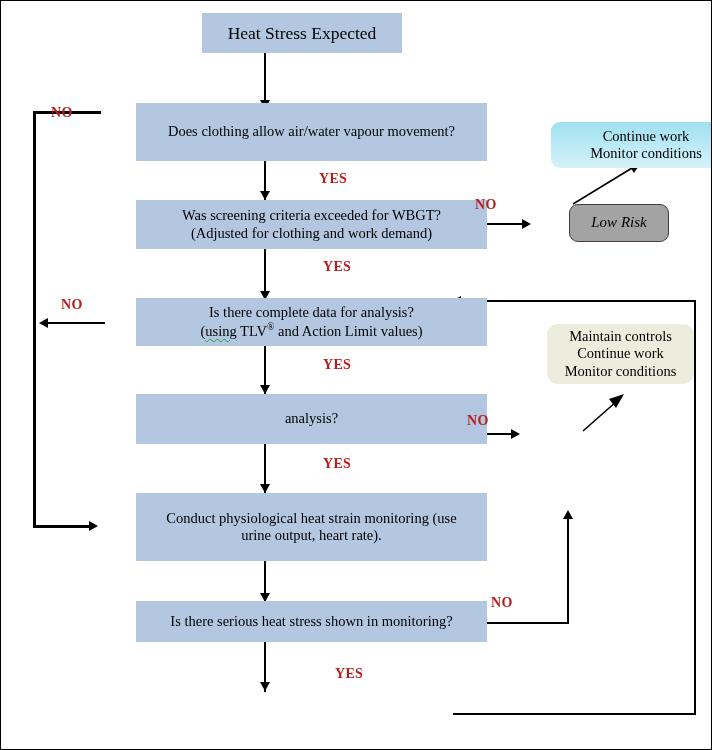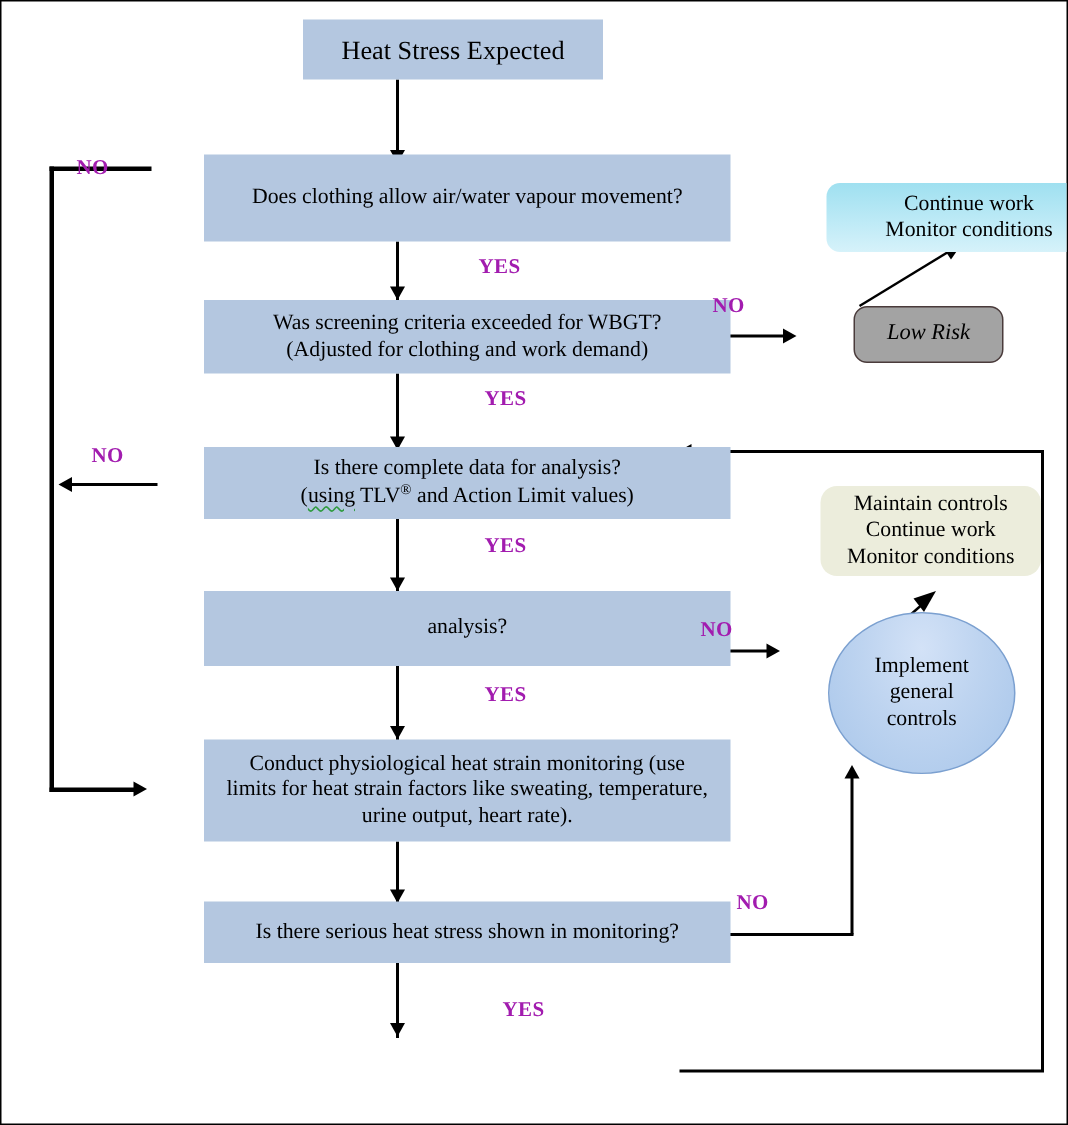--- a/index.html
+++ b/index.html
@@ -60,21 +60,21 @@
   .ellipse {
     background: radial-gradient(ellipse at 50% 22%, #d3e2f7 0%, #bed4f0 45%, #a8c6ea 100%);
     border: 1.2px solid #7ba0d0;
     border-radius: 50%;
     font-size: 14.5px;
   }
   .label {
     position: absolute;
     font-weight: bold;
     font-size: 14px;
-    color: #a21caf;
+    color: #b91c1c;
     letter-spacing: 0.3px;
     z-index: 6;
   }
   .edge {
     position: absolute;
     background: #000000;
     z-index: 2;
   }
   .edge-v { width: 1.6px; }
   .edge-h { height: 1.6px; }
@@ -213,21 +213,20 @@
 
   <div class="node process" style="left:97px; top:393px; width:351px; height:50px;">
     <span>
       <span class="line2">analysis?</span>
     </span>
   </div>
 
   <div class="node process" style="left:97px; top:492px; width:351px; height:68px;">
     <span>
       <span class="line2">Conduct physiological heat strain monitoring (use</span>
-      <span class="line2">limits for heat strain factors like sweating, temperature,</span>
       <span class="line2">urine output, heart rate).</span>
     </span>
   </div>
 
   <div class="node process" style="left:97px; top:600px; width:351px; height:41px;">
     <span>Is there serious heat stress shown in monitoring?</span>
   </div>
 
 
   <div class="node rounded-cyan" style="left:512px; top:121px; width:190px; height:46px;">
@@ -242,21 +241,14 @@
   </div>
 
   <div class="node rounded-olive" style="left:508px; top:323px; width:147px; height:60px;">
     <span>
       <span class="line2">Maintain controls</span>
       <span class="line2">Continue work</span>
       <span class="line2">Monitor conditions</span>
     </span>
   </div>
 
-  <div class="node ellipse" style="left:513px; top:407px; width:125px; height:108px;">
-    <span>
-      <span class="line2">Implement</span>
-      <span class="line2">general</span>
-      <span class="line2">controls</span>
-    </span>
-  </div>
 
 </div>
 
 </body></html>

